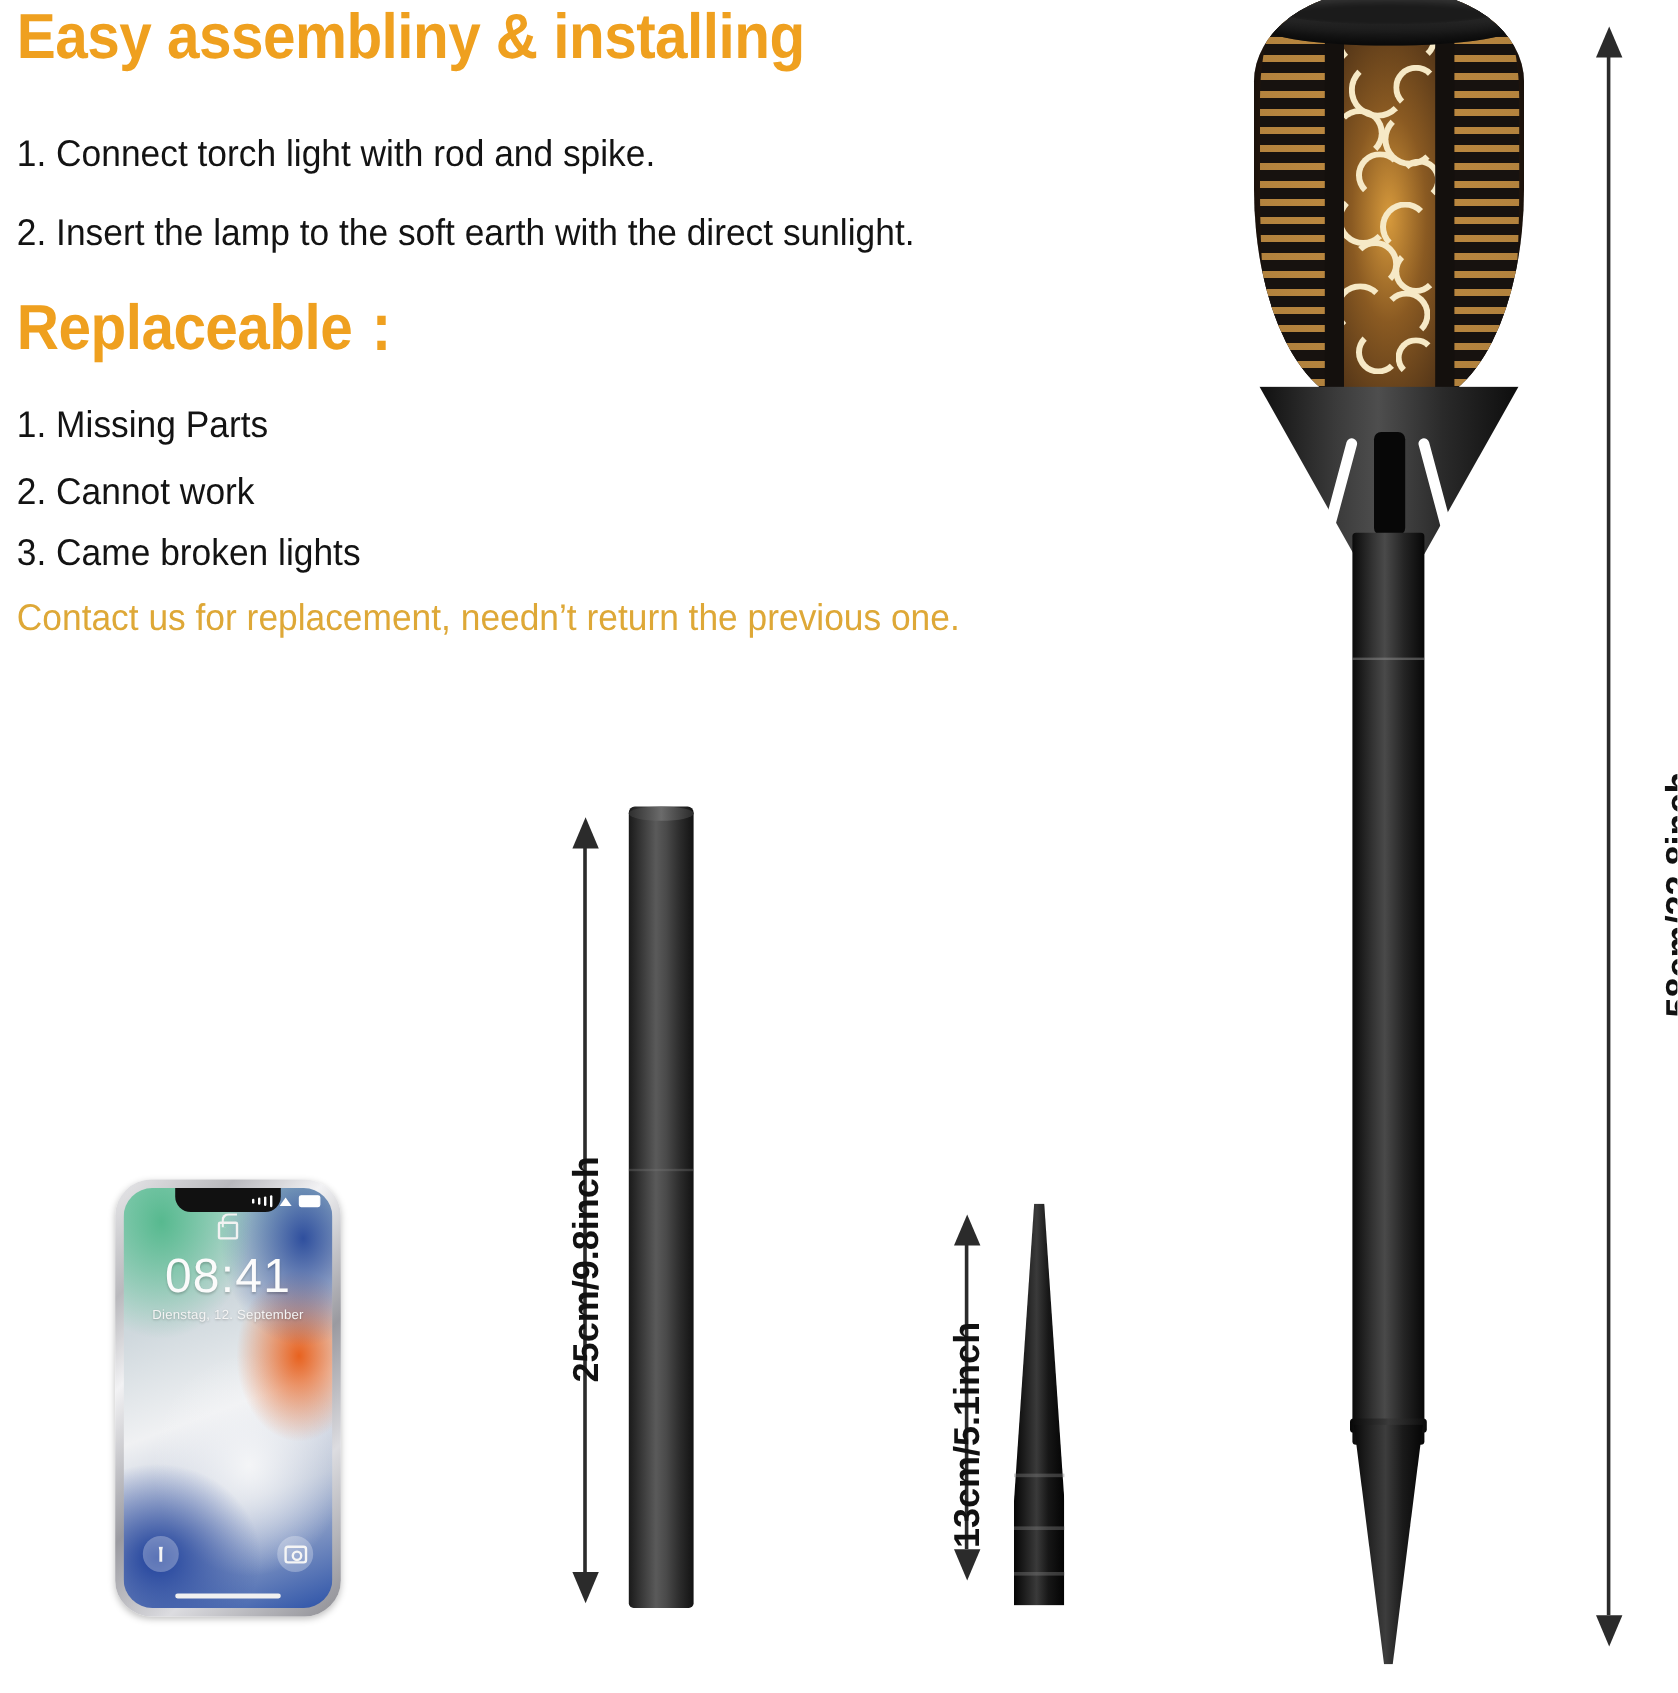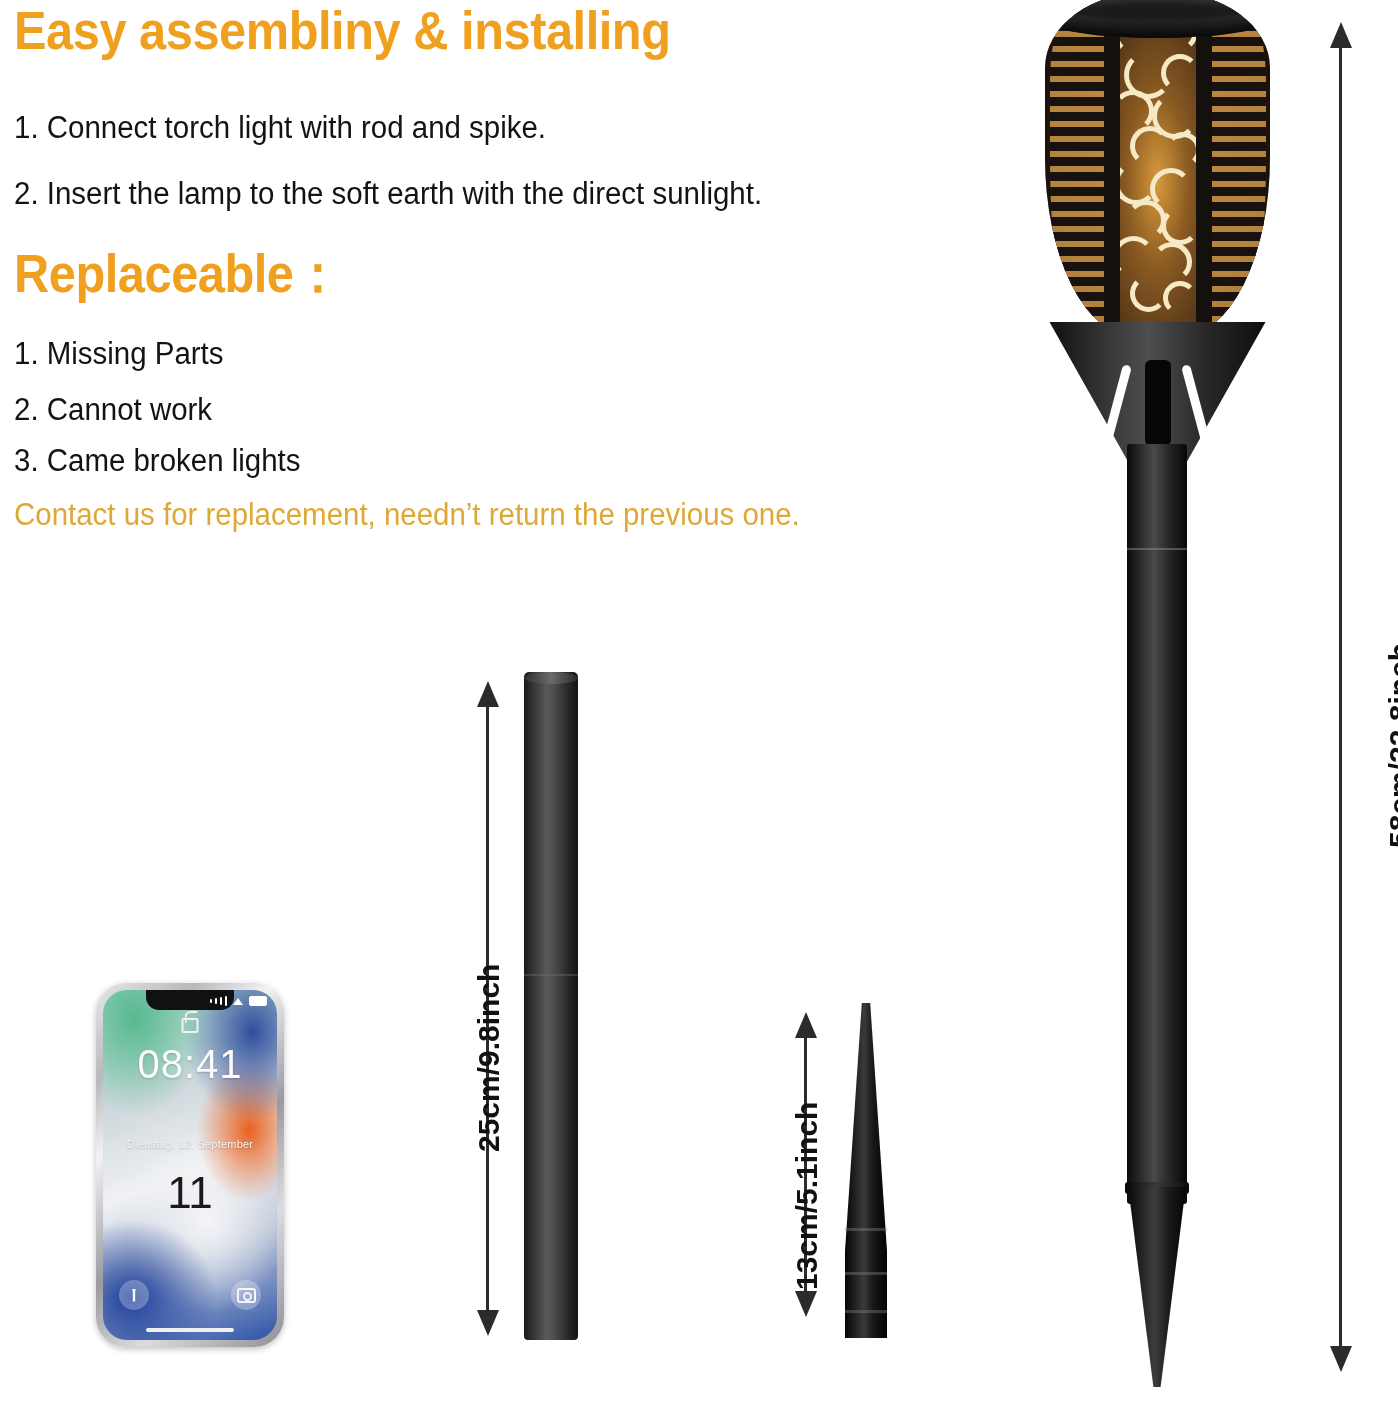--- a/index.html
+++ b/index.html
@@ -296,21 +296,20 @@
     letter-spacing: 1px;
     text-shadow: 0 1px 2px rgba(0,0,0,.2);
   }
   #phone-date {
     position: absolute; left: 0; right: 0; top: 100px;
     text-align: center;
     color: #f4f4f4;
     font-size: 11px;
     letter-spacing: .2px;
     text-shadow: 0 1px 2px rgba(0,0,0,.25);
-    margin-top: 48px;
   }
   #phone-ref-number {
     position: absolute; left: 0; right: 0; top: 178px;
     text-align: center;
     color: #1a1a1a;
     font-size: 44px;
     font-weight: 500;
   }
   .phone-corner-btn {
     position: absolute; bottom: 30px;
@@ -441,21 +440,20 @@
         <span id="wifi-icon" style="margin-left:3px;"></span>
         <span id="battery-icon" style="margin-left:3px;"></span>
       </div>
 
       <div id="lock-icon"></div>
 
       <div id="phone-time">08:41</div>
 
       <div id="phone-date">Dienstag, 12. September</div>
 
-      <div id="phone-ref-number">11</div>
 
       <div class="phone-corner-btn" id="torch-btn">
         <span id="flashlight-glyph"></span>
       </div>
       <div class="phone-corner-btn" id="camera-btn">
         <span id="camera-glyph"></span>
       </div>
 
       <div id="home-indicator"></div>
     </div>

